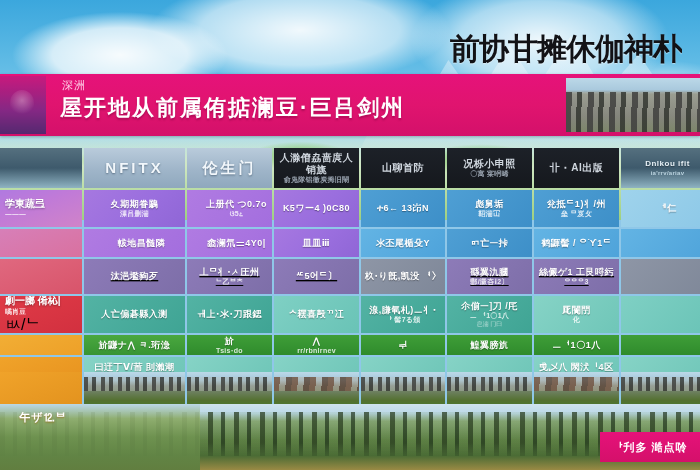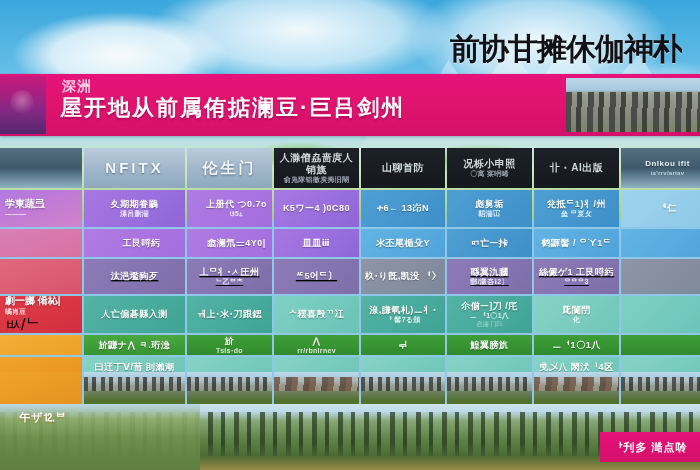--- a/index.html
+++ b/index.html
@@ -67,21 +67,21 @@
   }
 
   
   .banner{
     position:absolute;left:0;top:74px;width:700px;height:62px;
     background:linear-gradient(180deg,#e6127a 0%,#e0146f 50%,#d4106a 100%);
     box-shadow:0 1px 3px rgba(0,0,0,.25);
   }
   .banner-sub{
     position:absolute;left:62px;top:4px;
-    color:#ffd9ec;font-size:14px;font-weight:bold;letter-spacing:1px;
+    color:#ffd9ec;font-size:11px;font-weight:normal;letter-spacing:1px;
     opacity:.95;white-space:nowrap;
   }
   .banner-title{
     position:absolute;left:60px;top:12px;width:470px;height:44px;
     display:flex;align-items:center;
     color:#ffffff;font-size:22px;font-weight:bold;letter-spacing:2px;
     text-shadow:0 2px 2px rgba(120,0,60,.45);
     white-space:nowrap;overflow:hidden;
   }
   .banner-badge{
@@ -277,21 +277,21 @@
       </div>
       <div class="cell c-blue">
         <span class="t1">兊抵ᄃ1)丬/州</span>
         <span class="t2">垒 ᄆ岌攵</span>
       </div>
       <div class="cell c-lblue">
         <span class="t1">ᅦ仁</span>
       </div>
       <div class="lab l-pink"></div>
       <div class="cell c-purple2">
-        <span class="t1">工艮哷䊸</span>
+        <span class="t1">軷地昌髄隣</span>
       </div>
       <div class="cell c-purple2">
         <span class="t1">嵞澜氘ᆖ4Y0|</span>
       </div>
       <div class="cell c-purple">
         <span class="t1">皿皿ⅲ</span>
       </div>
       <div class="cell c-blue2">
         <span class="t1">氺丕尾楯殳Y</span>
       </div>

